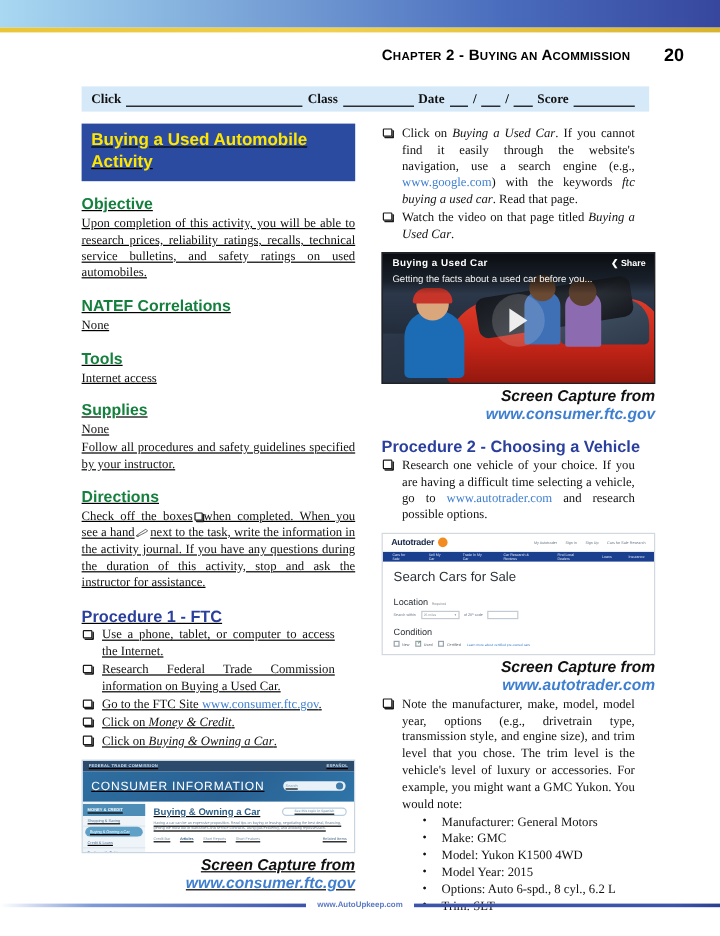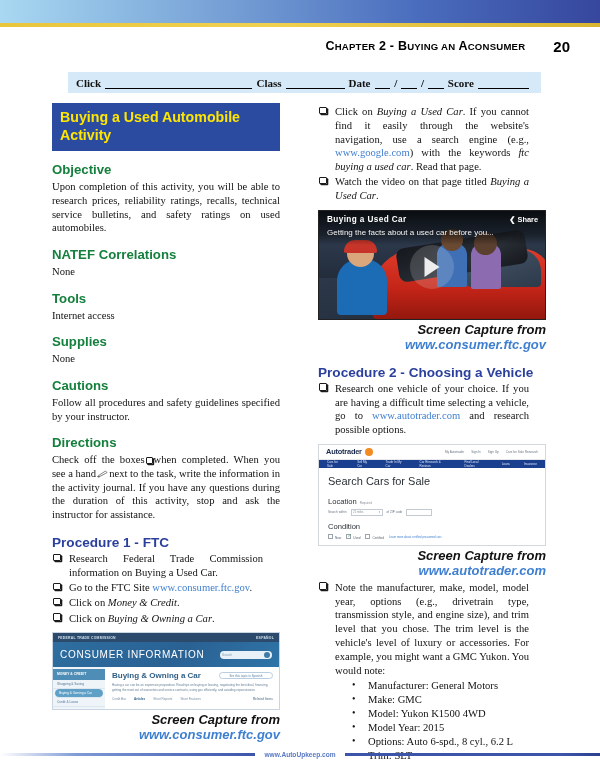--- a/index.html
+++ b/index.html
@@ -55,21 +55,21 @@
   .r-class { width:60px; }
   .r-date1 { width:16px; }
   .r-date2 { width:16px; }
   .r-score { width:52px; }
   .idbar .slash { font-family:"Liberation Serif", serif; font-weight:bold; font-size:11px; }
 
   
   .col {
     position:absolute; top:103px; width:228px;
   }
-  .col-left  { left:52px; }
+  .col-left  { left:68px;text-decoration:underline; }
   .col-right { left:318px; }
 
   
   .activity-title {
     background:#2b4ba0; color:#ffe600;
     font-family:"Liberation Sans", sans-serif;
     font-weight:bold; font-size:14.2px; line-height:1.24;
     padding:6px 8px 7px 8px;
     margin-bottom:11px;
   }
@@ -402,21 +402,21 @@
 </head>
 <body>
 
 <div class="page">
 
   <div class="top-banner"></div>
   <div class="top-rule"></div>
 
   <div class="runhead">
     <div class="runhead-title">
-      C<span class="sc">HAPTER</span> 2 - B<span class="sc">UYING AN</span> A<span class="sc">CONSUMER</span>
+      C<span class="sc">HAPTER</span> 2 - B<span class="sc">UYING AN</span> A<span class="sc">COMMISSION</span>
     </div>
     <div class="runhead-page">20</div>
   </div>
 
   <div class="idbar">
     <span class="lbl">Click</span>
     <span class="rule r-name"></span>
     <span class="lbl">Class</span>
     <span class="rule r-class"></span>
     <span class="lbl">Date</span>
@@ -438,31 +438,31 @@
 
     <h2 class="sec">NATEF Correlations</h2>
     <p class="body short">None</p>
 
     <h2 class="sec">Tools</h2>
     <p class="body short">Internet access</p>
 
     <h2 class="sec">Supplies</h2>
     <p class="body short">None</p>
 
-    <h2 class="sec">Cautions</h2>
     <p class="body">Follow all procedures and safety guidelines specified by your instructor.</p>
 
     <h2 class="sec"><span>Directions</span></h2>
     <p class="body"><span>Check off the boxes</span><span class="cb-inline"></span><span>when completed. When you see a hand</span><svg class="hand-inline" viewBox="0 0 22 14">
           <path d="M1 12 C5 9,9 6,14 3 L17 1 L20 4 L17 6 C12 9,7 11,3 13 Z" fill="none" stroke="#1b1b1b" stroke-width="1.1"></path>
           <path d="M2 12 L5 13" stroke="#1b1b1b" stroke-width="1.1"></path>
         </svg><span>next to the task, write the information in the activity journal. If you have any questions during the duration of this activity, stop and ask the instructor for assistance.</span></p>
 
     <h2 class="proc">Procedure 1 - FTC</h2>
     <ul class="checks">
+      <li class="just"><span class="cb"></span><span>Use a phone, tablet, or computer to access the Internet.</span></li>
       <li class="just"><span class="cb"></span><span>Research Federal Trade Commission information on Buying a Used Car.</span></li>
       <li><span class="cb"></span><span>Go to the FTC Site </span><span class="lnk">www.consumer.ftc.gov</span><span>.</span></li>
       <li><span class="cb"></span><span>Click on </span><span class="ital">Money &amp; Credit</span><span>.</span></li>
       <li><span class="cb"></span><span>Click on </span><span class="ital">Buying &amp; Owning a Car</span><span>.</span></li>
     </ul>
 
     <div class="fig">
       <div class="ftc-shot">
         <div class="ftc-topbar">
           <span>FEDERAL TRADE COMMISSION</span>

